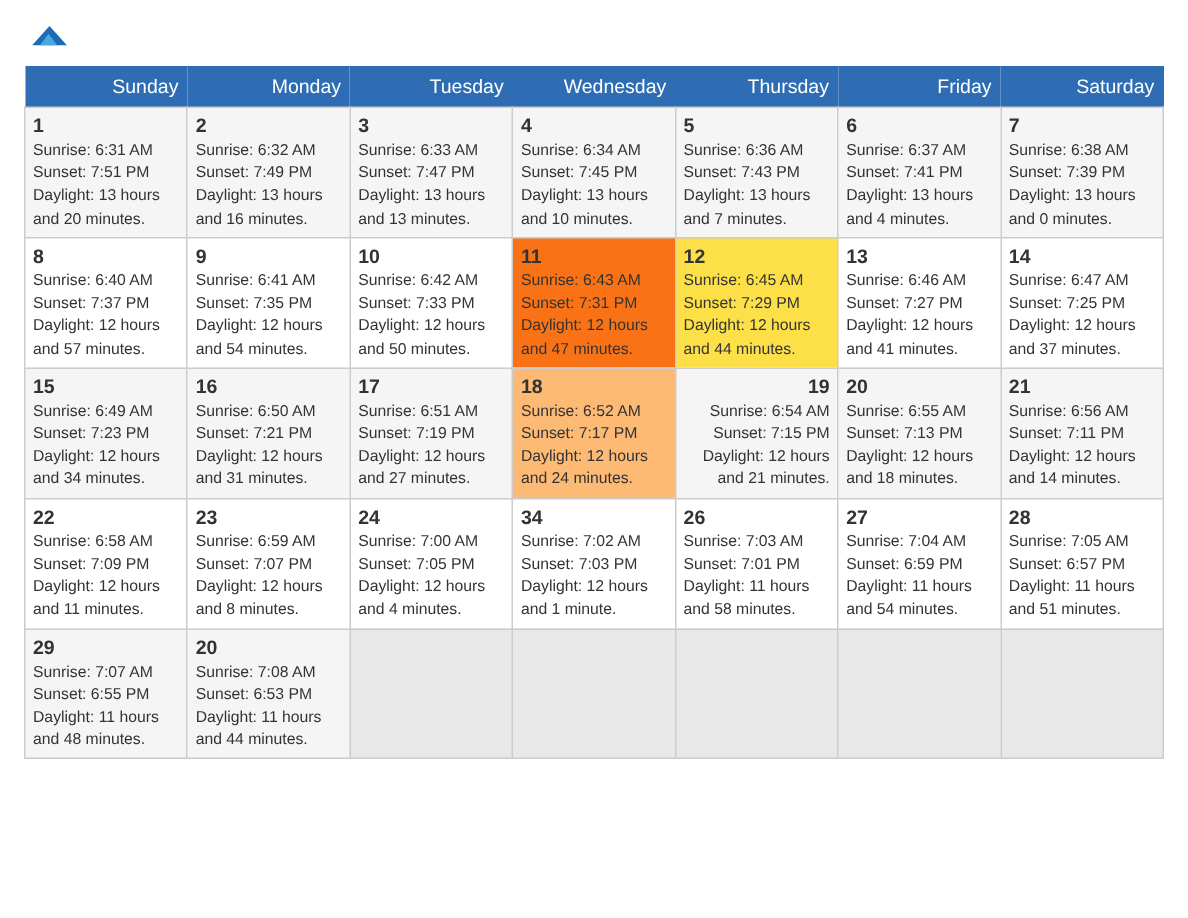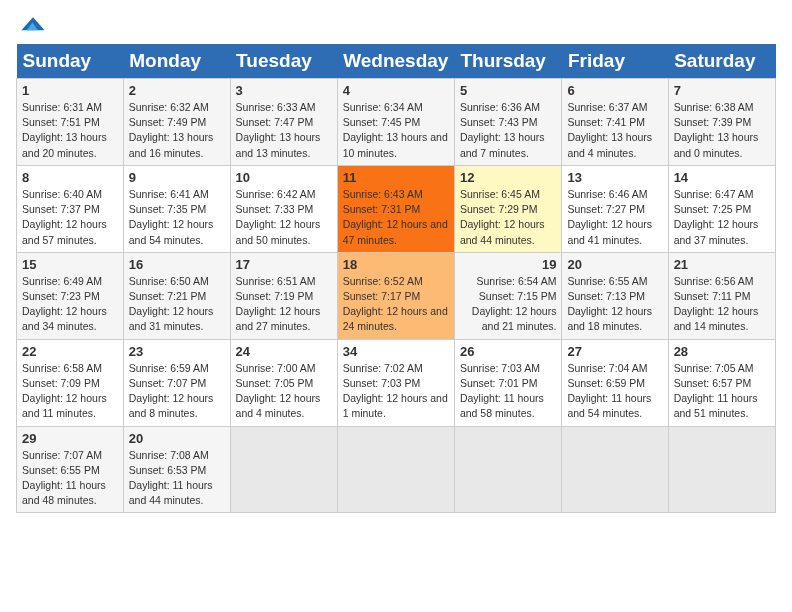--- a/index.html
+++ b/index.html
@@ -34,24 +34,24 @@
       color: #555;
     }
     .calendar {
       width: 100%;
       border-collapse: collapse;
       font-size: 11px;
     }
     .calendar th {
       background-color: #2e6db4;
       color: #fff;
-      text-align: left;
+      text-align: right;
       padding: 6px 6px;
-      font-size: 19px;
-      font-weight: bold;
+      font-size: 13px;
+      font-weight: normal;
     }
     .calendar td {
       border: 1px solid #ccc;
       vertical-align: top;
       padding: 4px 5px;
       min-height: 80px;
       width: 108px;
     }
     .calendar tr:nth-child(odd) td {
       background-color: #f5f5f5;
@@ -198,21 +198,21 @@
         </div>
       </td>
         <td style="background-color: #f97316;">
         <span class="day-num">11</span>
         <div class="day-info">
           Sunrise: 6:43 AM<br>
           Sunset: 7:31 PM<br>
           Daylight: 12 hours and 47 minutes.
         </div>
       </td>
-        <td style="background-color: #fef9c3;">
+        <td style="background-color: #fde047;">
         <span class="day-num">12</span>
         <div class="day-info">
           Sunrise: 6:45 AM<br>
           Sunset: 7:29 PM<br>
           Daylight: 12 hours and 44 minutes.
         </div>
       </td>
         <td style="background-color: rgb(255, 255, 255);">
         <span class="day-num">13</span>
         <div class="day-info">

